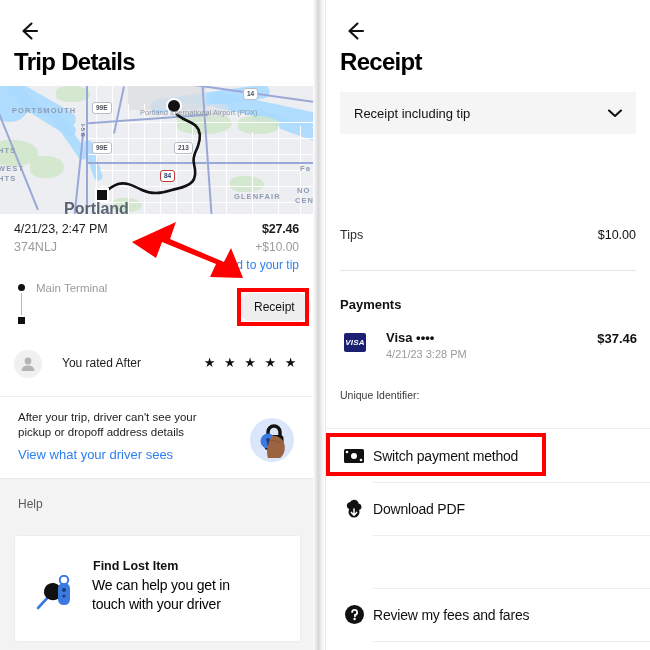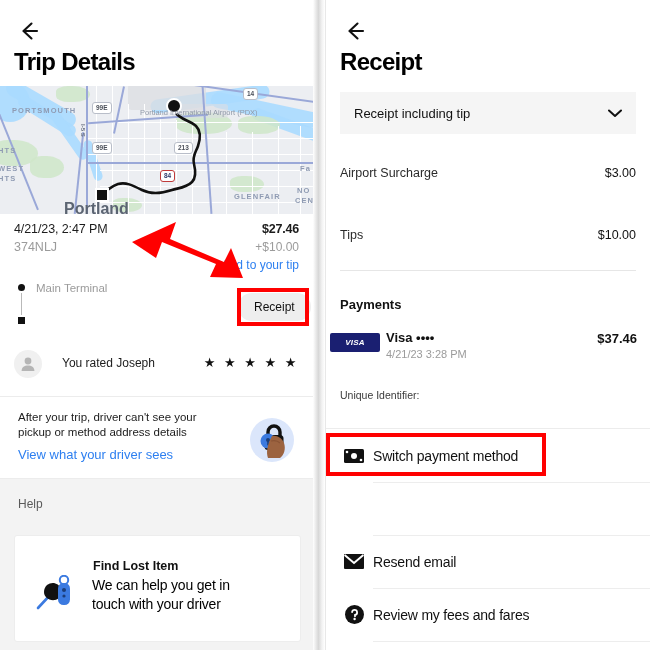--- a/index.html
+++ b/index.html
@@ -150,21 +150,21 @@
   .fare-label { font-size:12.5px; color:#2b2b2b; }
   .fare-value { font-size:12.5px; color:#111; }
   .fare-value.positive { color:#1aaa3c; }
 
   .r-sep { position:absolute; left:14px; width:296px; height:1px; background:#e6e6e6; }
   .r-sep-full { position:absolute; left:0; width:325px; height:1px; background:#ececec; }
 
   .payments-title { position:absolute; left:14px; top:297px; font-size:13px; font-weight:bold; color:#111; }
 
   .visa-badge {
-    position:absolute; left:4px; top:333px; width:50px; height:19px; border-radius:2px;
+    position:absolute; left:18px; top:333px; width:22px; height:19px; border-radius:2px;
     background:#1a1f71; color:#ffffff; font-size:8px; font-weight:bold; font-style:italic;
     display:flex; align-items:center; justify-content:center; letter-spacing:0.2px;
   }
   .pay-name { position:absolute; left:60px; top:330px; font-size:13px; font-weight:bold; color:#111; }
   .pay-time { position:absolute; left:60px; top:348px; font-size:11px; color:#9b9b9b; }
   .pay-amt  { position:absolute; right:14px; top:331px; font-size:13px; font-weight:bold; color:#111; }
 
   .uid-label { position:absolute; left:14px; top:389px; font-size:10.5px; color:#3a3a3a; }
 
   .menu-item {
@@ -301,28 +301,28 @@
 
     <button class="receipt-btn">Receipt</button>
 
     <div class="rated-row">
       <div class="avatar">
         <svg width="18" height="18" viewBox="0 0 18 18">
           <circle cx="9" cy="6" r="3.4" fill="#b5b5b5"></circle>
           <path d="M2.6 16c0-3.6 2.9-5.4 6.4-5.4s6.4 1.8 6.4 5.4z" fill="#b5b5b5"></path>
         </svg>
       </div>
-      <div class="rated-text">You rated Joseph</div>
+      <div class="rated-text">You rated After</div>
       <div class="stars">★ ★ ★ ★ ★</div>
     </div>
 
     <div class="sep" style="top:396px;"></div>
 
     <div class="privacy">
-      <div class="privacy-text">After your trip, driver can't see your pickup or method address details</div>
+      <div class="privacy-text">After your trip, driver can't see your pickup or dropoff address details</div>
       <div class="privacy-link">View what your driver sees</div>
     </div>
     <div class="privacy-ill">
       <svg width="52" height="52" viewBox="0 0 52 52">
         <circle cx="26" cy="26" r="22" fill="#dbe6fb"></circle>
         <path d="M22 22 v-4 a6 6 0 0 1 12 0 v4" fill="none" stroke="#111" stroke-width="3.4"></path>
         <rect x="18.5" y="21" width="19" height="15" rx="3.5" fill="#111"></rect>
         <circle cx="22" cy="27" r="7.5" fill="#3b7ae0"></circle>
         <circle cx="22" cy="26" r="2" fill="#1b3d78"></circle>
         <path d="M22 27.4 l0 3.4" stroke="#1b3d78" stroke-width="1.6" stroke-linecap="round"></path>
@@ -367,24 +367,20 @@
 
     <div class="dropdown">
       <span class="dropdown-label">Receipt including tip</span>
       <span>
         <svg width="14" height="9" viewBox="0 0 14 9">
           <path d="M1 1.5 L7 7 L13 1.5" fill="none" stroke="#111" stroke-width="2" stroke-linecap="round" stroke-linejoin="round"></path>
         </svg>
       </span>
     </div>
 
-    <div class="fare-row" style="top:166px;">
-      <span class="fare-label">Airport Surcharge</span>
-      <span class="fare-value">$3.00</span>
-    </div>
     <div class="fare-row" style="top:228px;">
       <span class="fare-label">Tips</span>
       <span class="fare-value">$10.00</span>
     </div>
 
     <div class="r-sep" style="top:270px;"></div>
 
     <div class="payments-title">Payments</div>
 
     <div class="visa-badge">VISA</div>
@@ -402,31 +398,32 @@
           <rect x="0" y="0" width="20" height="14" rx="1.5" fill="#111"></rect>
           <circle cx="10" cy="7" r="3" fill="#fff"></circle>
           <circle cx="3" cy="3" r="1.3" fill="#fff"></circle>
           <circle cx="17" cy="11" r="1.3" fill="#fff"></circle>
         </svg>
       </span>
       <span class="menu-label">Switch payment method</span>
     </div>
     <div class="menu-sep" style="top:482px;"></div>
 
-    <div class="menu-sep" style="top:535px;"></div>
-
-    <div class="menu-item" style="top:535px;">
+    <div class="menu-item" style="top:482px;">
       <span class="menu-icon">
-        <svg width="20" height="15" viewBox="0 0 20 15">
-          <rect x="0" y="0" width="20" height="15" rx="1" fill="#111"></rect>
-          <path d="M0.6 1 L10 9 L19.4 1" fill="none" stroke="#fff" stroke-width="2"></path>
+        <svg width="20" height="20" viewBox="0 0 20 20">
+          <path d="M5.5 10 a3.4 3.4 0 0 1 .4 -6.7 a4.6 4.6 0 0 1 8.7 1.3 a3.2 3.2 0 0 1 .4 6.3z" fill="#111"></path>
+          <circle cx="10" cy="13" r="5.5" fill="#111"></circle>
+          <path d="M10 10 L10 16 M7.4 13.4 L10 16.2 L12.6 13.4" stroke="#fff" stroke-width="1.5" fill="none" stroke-linecap="round" stroke-linejoin="round"></path>
         </svg>
       </span>
-      <span class="menu-label">Resend email</span>
-    </div>
+      <span class="menu-label">Download PDF</span>
+    </div>
+    <div class="menu-sep" style="top:535px;"></div>
+
     <div class="menu-sep" style="top:588px;"></div>
 
     <div class="menu-item" style="top:588px;">
       <span class="menu-icon">
         <svg width="19" height="19" viewBox="0 0 19 19">
           <circle cx="9.5" cy="9.5" r="9.5" fill="#111"></circle>
           <path d="M7.1 7.2 a2.5 2.5 0 1 1 2.9 2.7 l0 1.4" fill="none" stroke="#fff" stroke-width="1.8" stroke-linecap="round"></path>
           <circle cx="9.6" cy="14" r="1.2" fill="#fff"></circle>
         </svg>
       </span>

